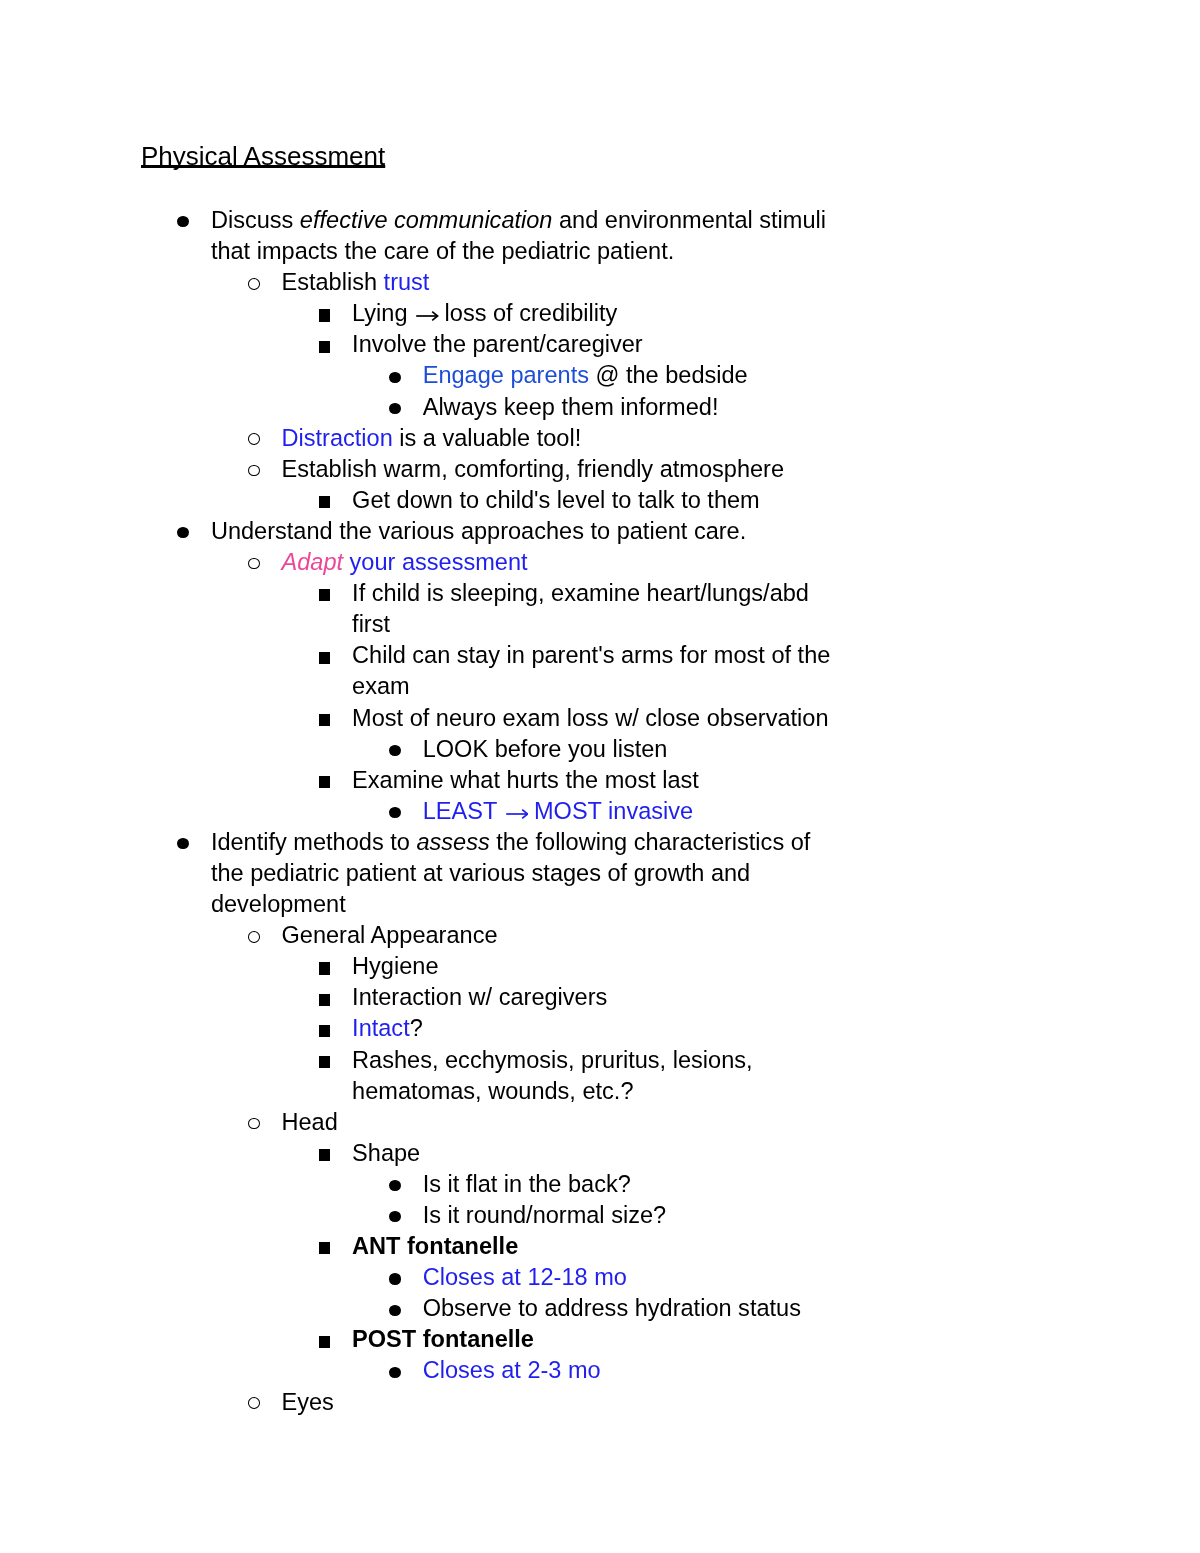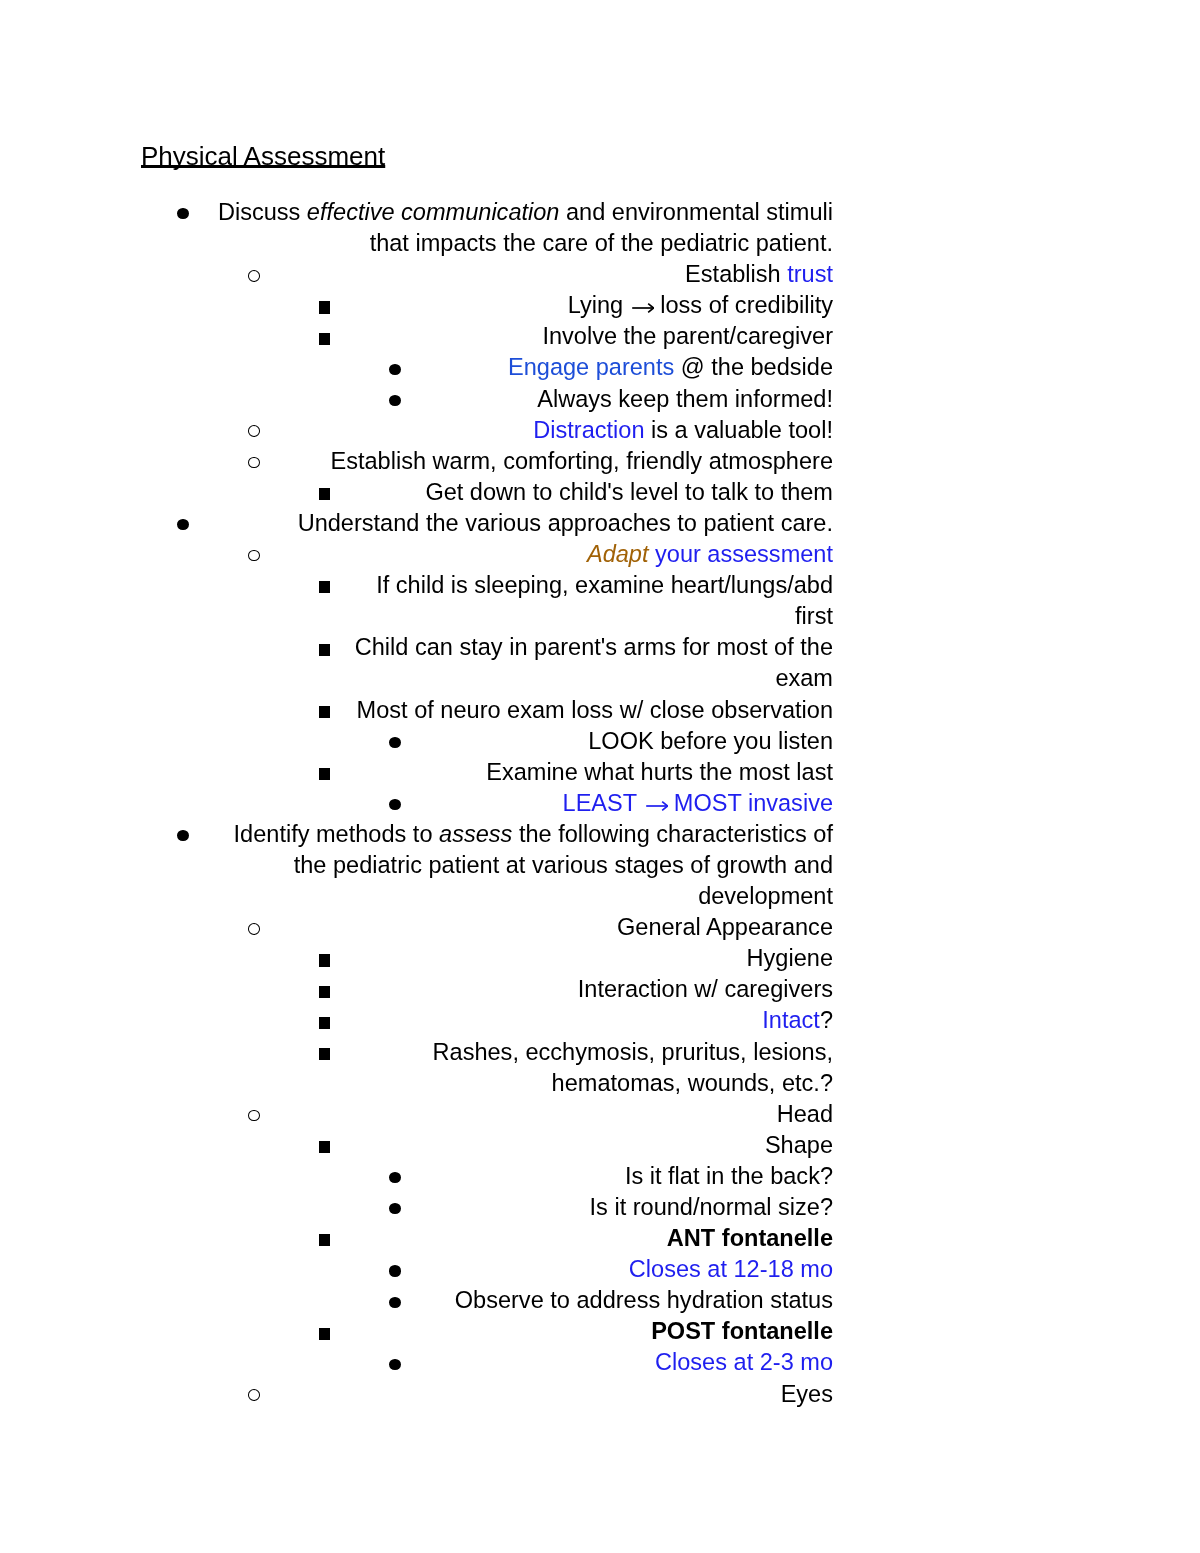--- a/index.html
+++ b/index.html
@@ -20,21 +20,21 @@
     white-space:nowrap;
   }
   .doc-title .u {
     text-decoration:underline;
     text-underline-offset:-0.1px;
     text-decoration-thickness:2.9px;
     text-decoration-skip-ink:none;
   }
 
   
-  .outline { position:absolute; left:0; top:197px; width:981px;text-align:right; }
+  .outline { position:absolute; left:0; top:205px; width:981px; }
 
   .item { position:relative; line-height:31.1px; min-height:31.1px; padding-right:148px; }
   .item.lv1 { padding-left:210.9px; }
   .item.lv2 { padding-left:281.5px; }
   .item.lv3 { padding-left:352.1px; }
   .item.lv4 { padding-left:422.7px; }
 
   .item .body { display:block; }
 
   .bullet { position:absolute; top:0; line-height:31.1px; }
@@ -132,21 +132,21 @@
   <div class="item lv1">
     <span class="bullet">
           <i class="disc"></i>
         </span>
     <span class="body"><span>Understand the various approaches to patient care.</span></span>
   </div>
   <div class="item lv2">
     <span class="bullet">
           <i class="circle"></i>
         </span>
-    <span class="body"><span class="accent-italic" style="color: #a16207;">Adapt</span><span class="accent" style="color: rgb(31, 31, 239);"> your assessment</span></span>
+    <span class="body"><span class="accent-italic" style="color: #ec4899;">Adapt</span><span class="accent" style="color: rgb(31, 31, 239);"> your assessment</span></span>
   </div>
   <div class="item lv3">
     <span class="bullet">
           <i class="square"></i>
         </span>
     <span class="body"><span>If child is sleeping, examine heart/lungs/abd first</span></span>
   </div>
   <div class="item lv3">
     <span class="bullet">
           <i class="square"></i>

